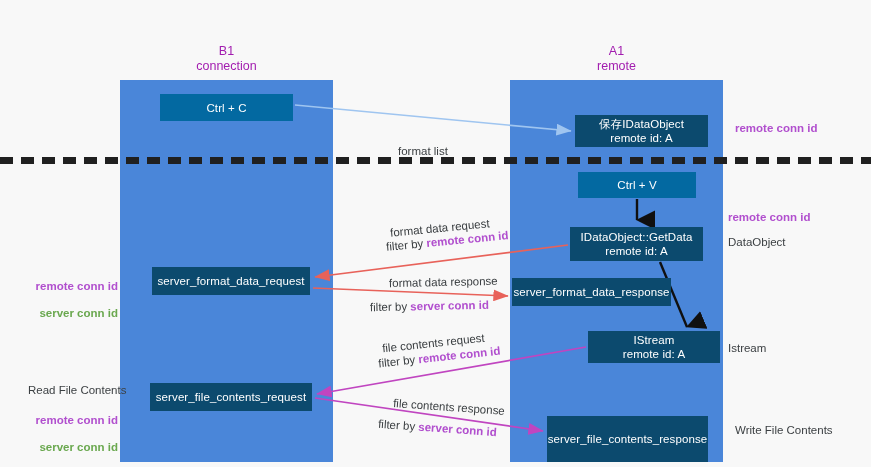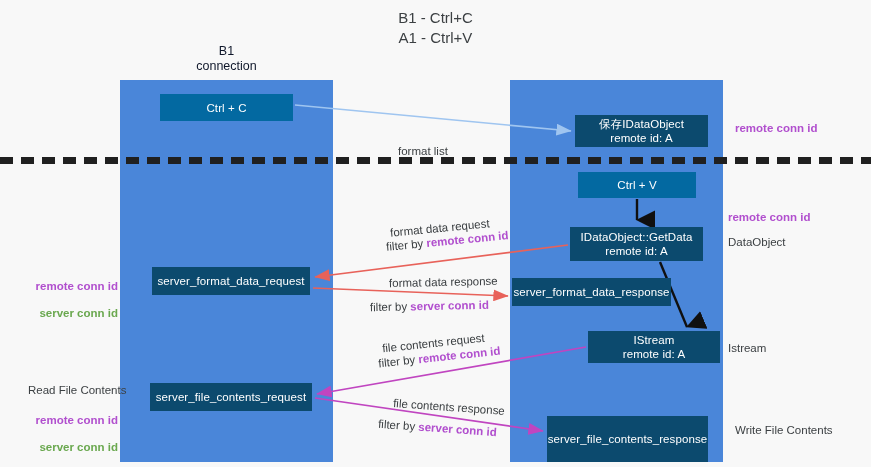--- a/index.html
+++ b/index.html
@@ -26,21 +26,21 @@
     background: #4a86d9;
   }
   #lane-b1 { left: 120px; top: 80px; width: 213px; height: 382px; }
   #lane-a1 { left: 510px; top: 80px; width: 213px; height: 382px; }
 
   .lane-header {
     position: absolute;
     text-align: center;
     font-size: 12.5px;
     line-height: 15px;
-    color: #0f172a;
+    color: #a21caf;
     white-space: pre-line;
   }
   #header-b1 { left: 120px; top: 44px; width: 213px; }
   #header-a1 { left: 510px; top: 44px; width: 213px; }
 
   
   #page-title {
     position: absolute;
     left: 0; top: 8px;
     width: 871px;
@@ -140,28 +140,28 @@
     left: 0; top: 0;
     width: 871px; height: 467px;
     pointer-events: none;
   }
 </style>
 </head>
 <body>
 
 <div class="stage">
 
-  <div id="page-title">B1 - Ctrl+C
-A1 - Ctrl+V</div>
 
   <div class="lane" id="lane-b1"></div>
   <div class="lane" id="lane-a1"></div>
 
   <div class="lane-header" id="header-b1">B1
 connection</div>
+  <div class="lane-header" id="header-a1">A1
+remote</div>
 
   <svg id="wires" viewBox="0 0 871 467">
     <defs>
       <marker id="ah-blue" markerWidth="9" markerHeight="7" refX="8.6" refY="3.5" orient="auto">
         <path d="M0,0 L9,3.5 L0,7 z" fill="#9fc5f0"></path>
       </marker>
       <marker id="ah-red" markerWidth="9" markerHeight="7" refX="8.6" refY="3.5" orient="auto">
         <path d="M0,0 L9,3.5 L0,7 z" fill="#e8625a"></path>
       </marker>
       <marker id="ah-magenta" markerWidth="9" markerHeight="7" refX="8.6" refY="3.5" orient="auto">

